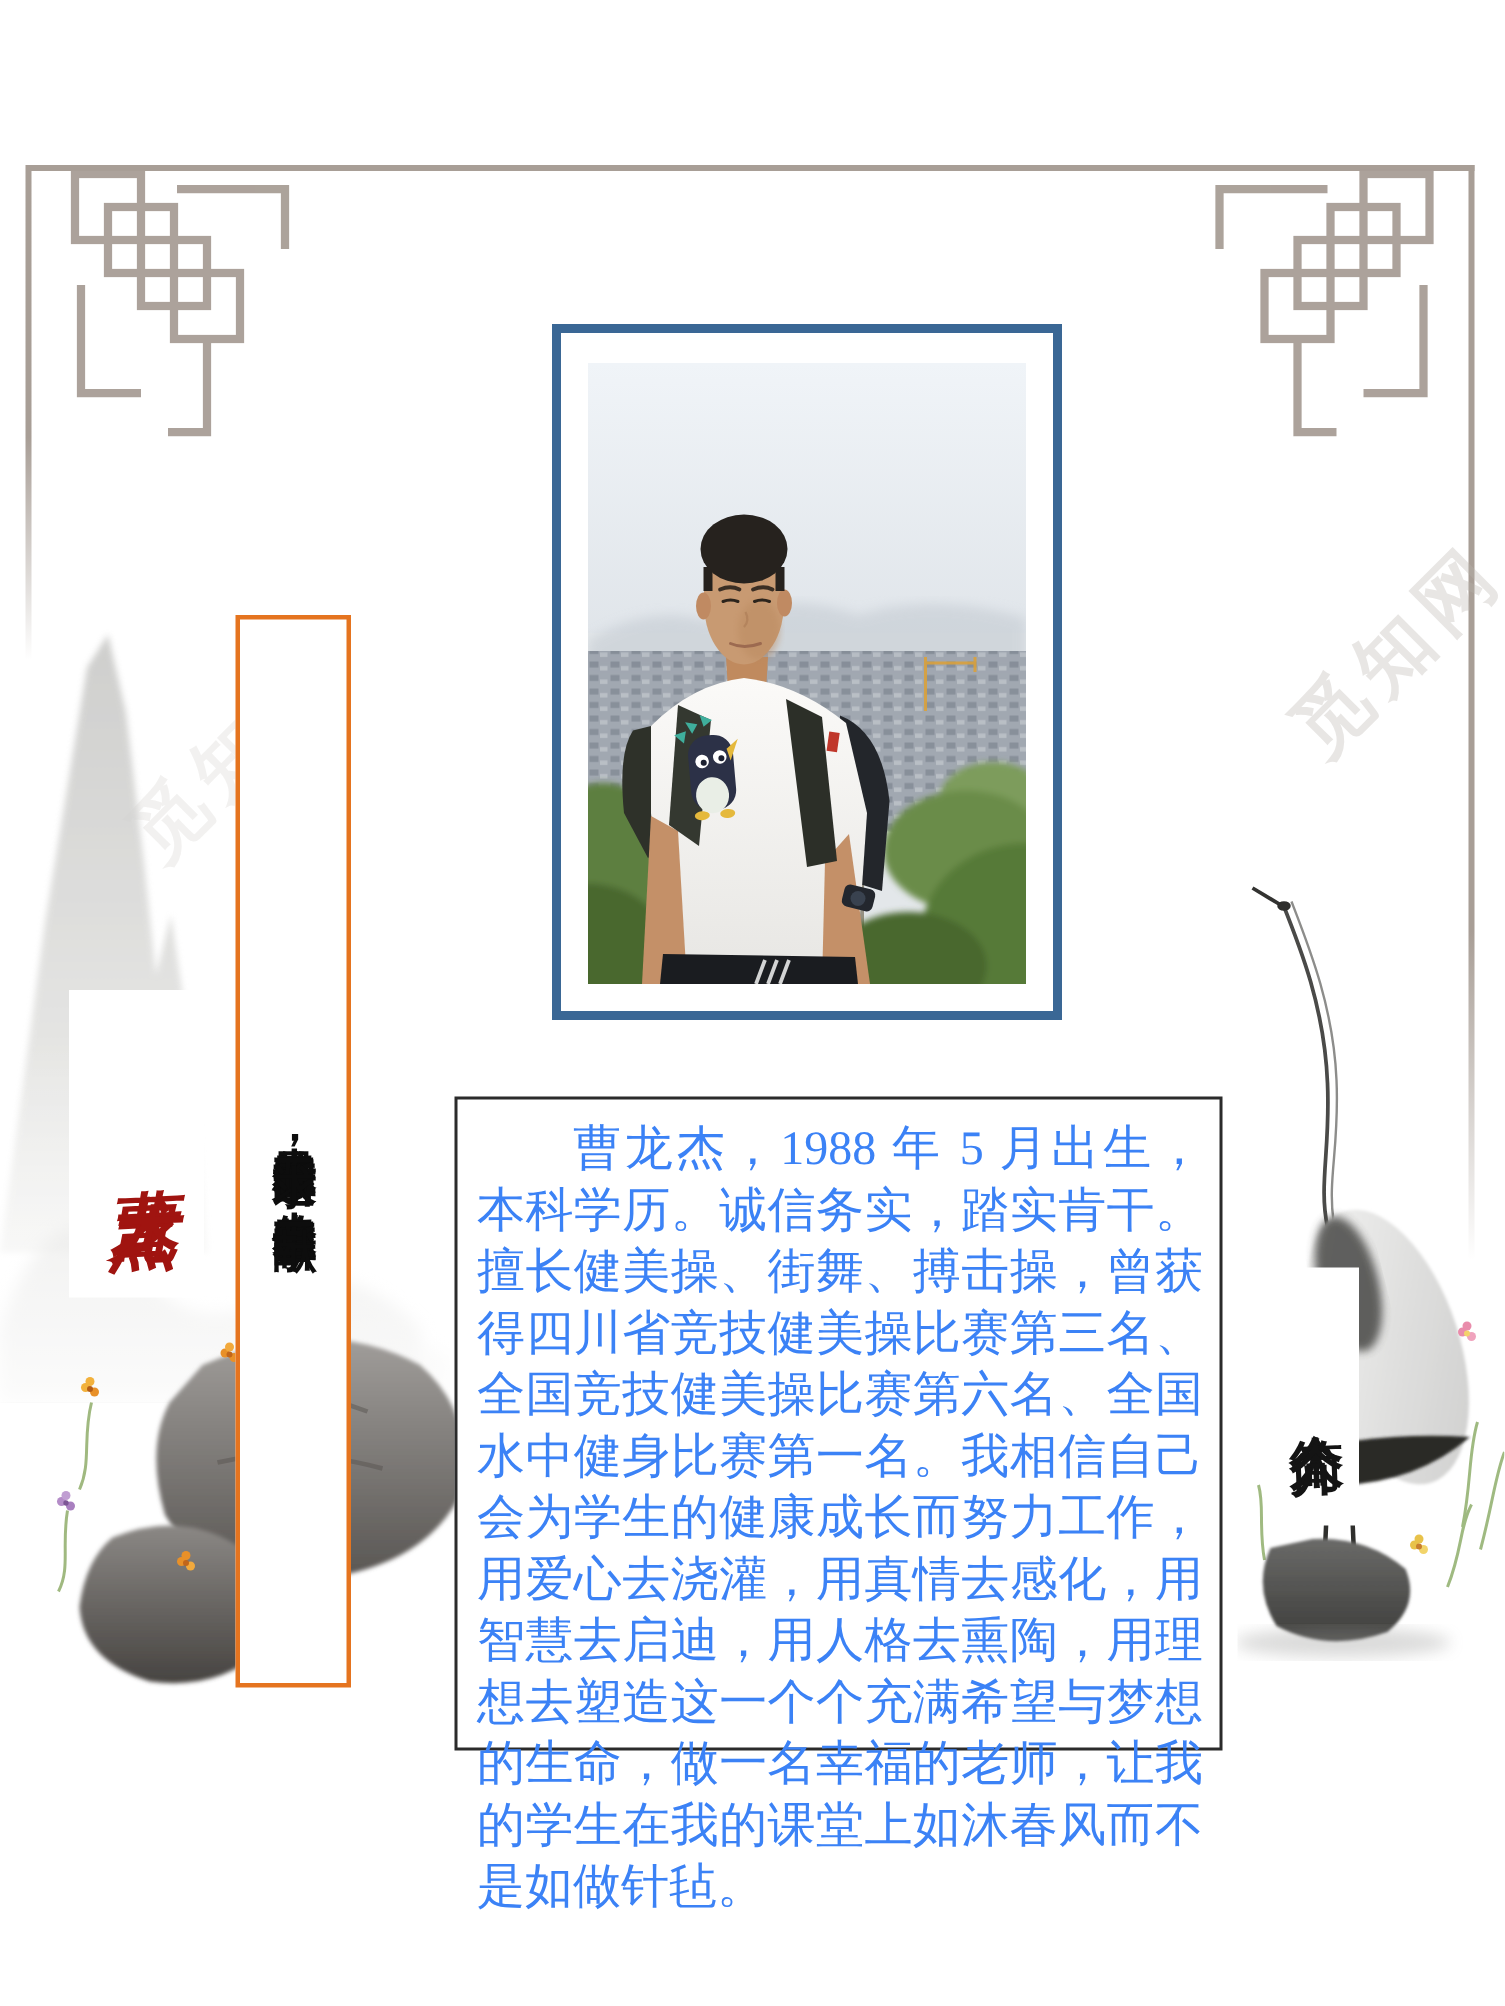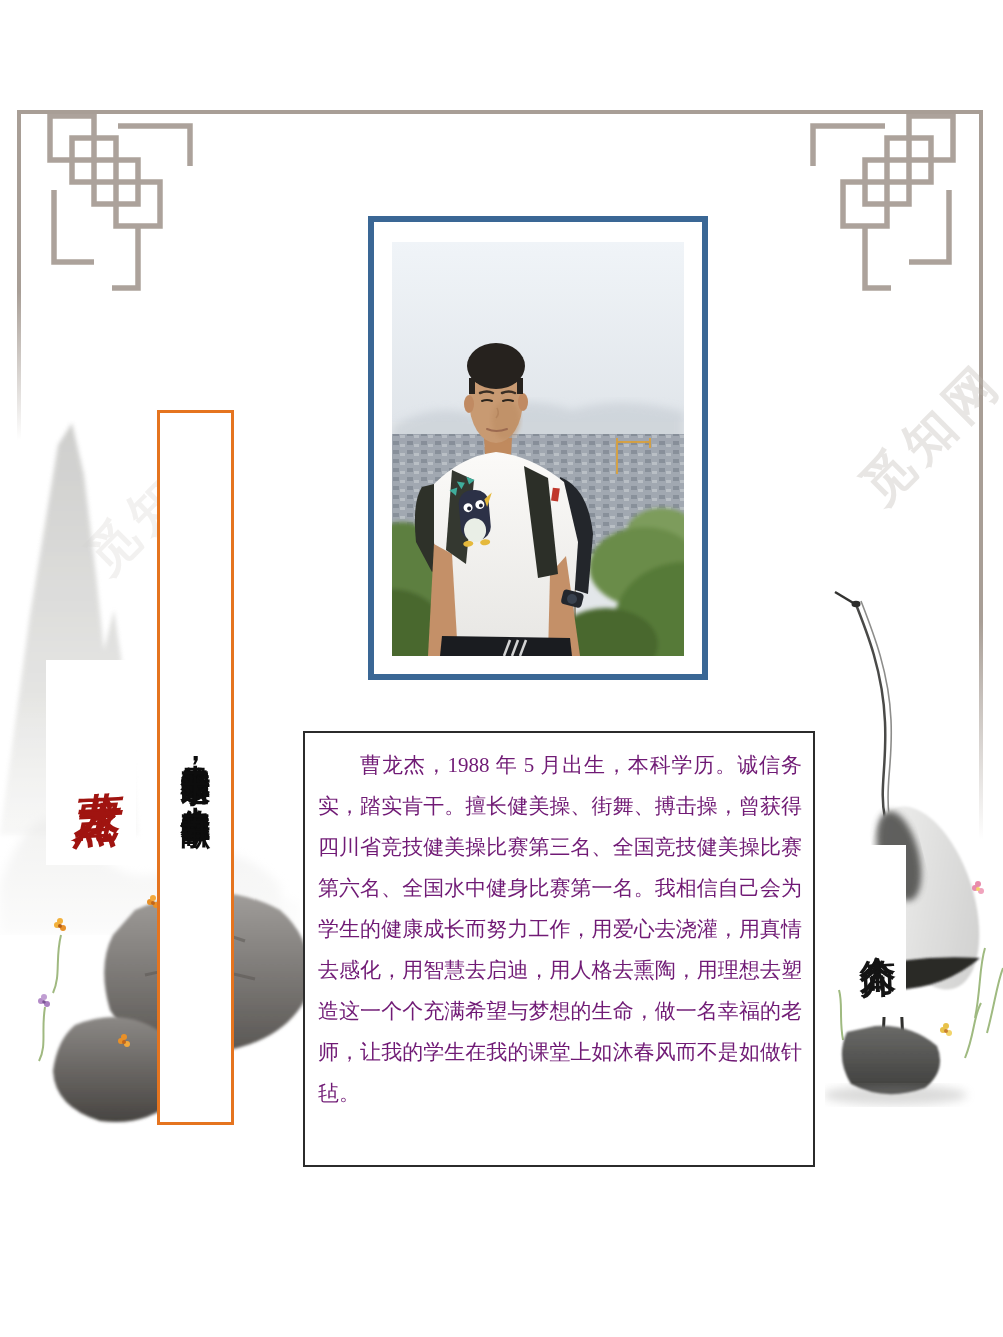--- a/index.html
+++ b/index.html
@@ -30,21 +30,21 @@
     left:368px;top:216px;width:340px;height:464px;background:#ffffff;
     border:6px solid #3a6795;box-sizing:border-box;
   }
   .photo{position:absolute;left:18px;top:20px;width:292px;height:414px;overflow:hidden;}
   
   .bio-box{
     left:303px;top:731px;width:512px;height:436px;border:2px solid #2b2b2b;
     box-sizing:border-box;background:#ffffff;padding:12px 11px 0 13px;
   }
   .bio-box p{
-    margin:0;font-size:21px;line-height:41px;color:#701a75;text-align:justify;
+    margin:0;font-size:32px;line-height:41px;color:#3b82f6;text-align:justify;
     text-indent:2em;font-family:"Liberation Serif",serif;
   }
   
   .quote-strip{
     left:157px;top:410px;width:77px;height:715px;background:#ffffff;
     border:3px solid #e5741f;box-sizing:border-box;display:flex;align-items:center;justify-content:center;
   }
   .quote-strip span{
     writing-mode:vertical-rl;text-orientation:upright;
     font-family:"Liberation Sans",sans-serif;font-weight:900;font-size:29px;

